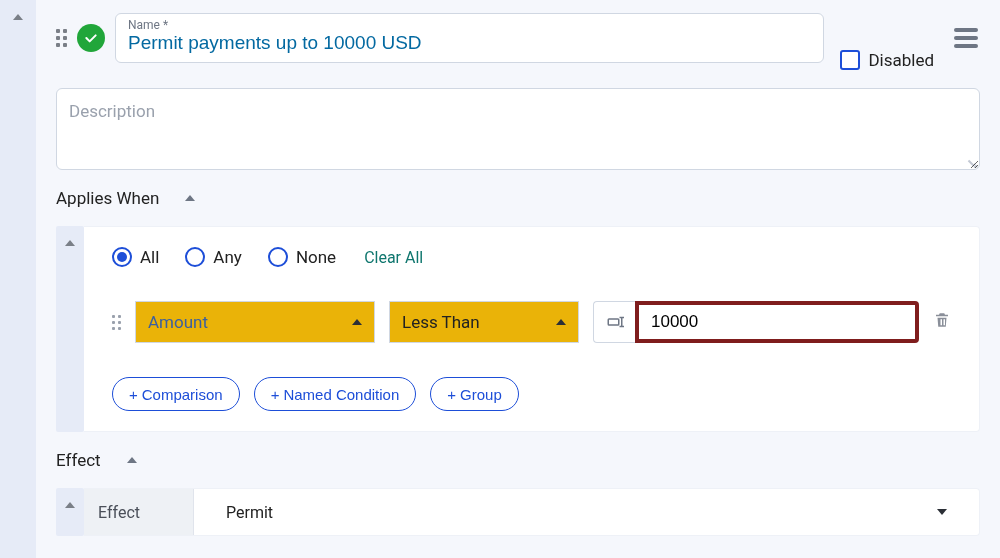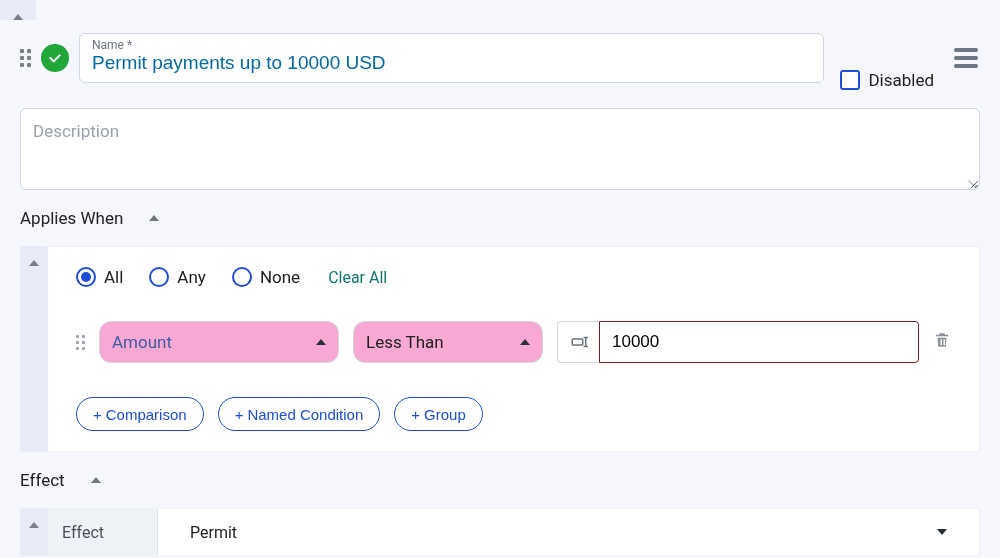--- a/index.html
+++ b/index.html
@@ -9,21 +9,20 @@
     width: 1000px;
     height: 558px;
     overflow: hidden;
     font-size: 16px;
     color: #222;
   }
   .outer {
     display: flex;
     width: 100%;
     height: 100%;
-    flex-direction: column;
   }
   .left-rail {
     width: 36px;
     background: #e6ebf7;
     display: flex;
     align-items: flex-start;
     justify-content: center;
     padding-top: 14px;
     flex-shrink: 0;
   }
@@ -212,22 +211,22 @@
   }
   .drag-dots-sm {
     display: grid;
     grid-template-columns: 3px 3px;
     grid-template-rows: 3px 3px 3px;
     gap: 3px;
   }
   .drag-dots-sm span { width: 3px; height: 3px; background: #9aa1ad; border-radius: 1px; }
   .dd {
     border: 1px solid #d0d7e2;
-    border-radius: 12px;
-    background: #f9a8d4;
+    border-radius: 0;
+    background: #eab308;
     height: 42px;
     display: flex; align-items: center; justify-content: space-between;
     padding: 0 12px;
     font-size: 17px;
   }
   .dd-amount { width: 240px; color: #3b5fa0; }
   .dd-op { width: 190px; color: #222; }
   .dd-caret {
     width: 0; height: 0;
     border-left: 5px solid transparent;
@@ -243,21 +242,21 @@
     border: 1px solid #d0d7e2;
     border-right: none;
     border-radius: 4px 0 0 4px;
     display: flex; align-items: center; justify-content: center;
     background: #fff;
     color: #6e7684;
   }
   .value-input {
     flex: 1;
     height: 42px;
-    border: 1px solid #7f1d1d;
+    border: 4px solid #7f1d1d;
     border-radius: 0 4px 4px 0;
     padding: 0 12px;
     font-size: 17px;
     outline: none;
   }
   .trash {
     color: #8a8f99;
     cursor: pointer;
   }
   .trash svg { width: 18px; height: 20px; }

